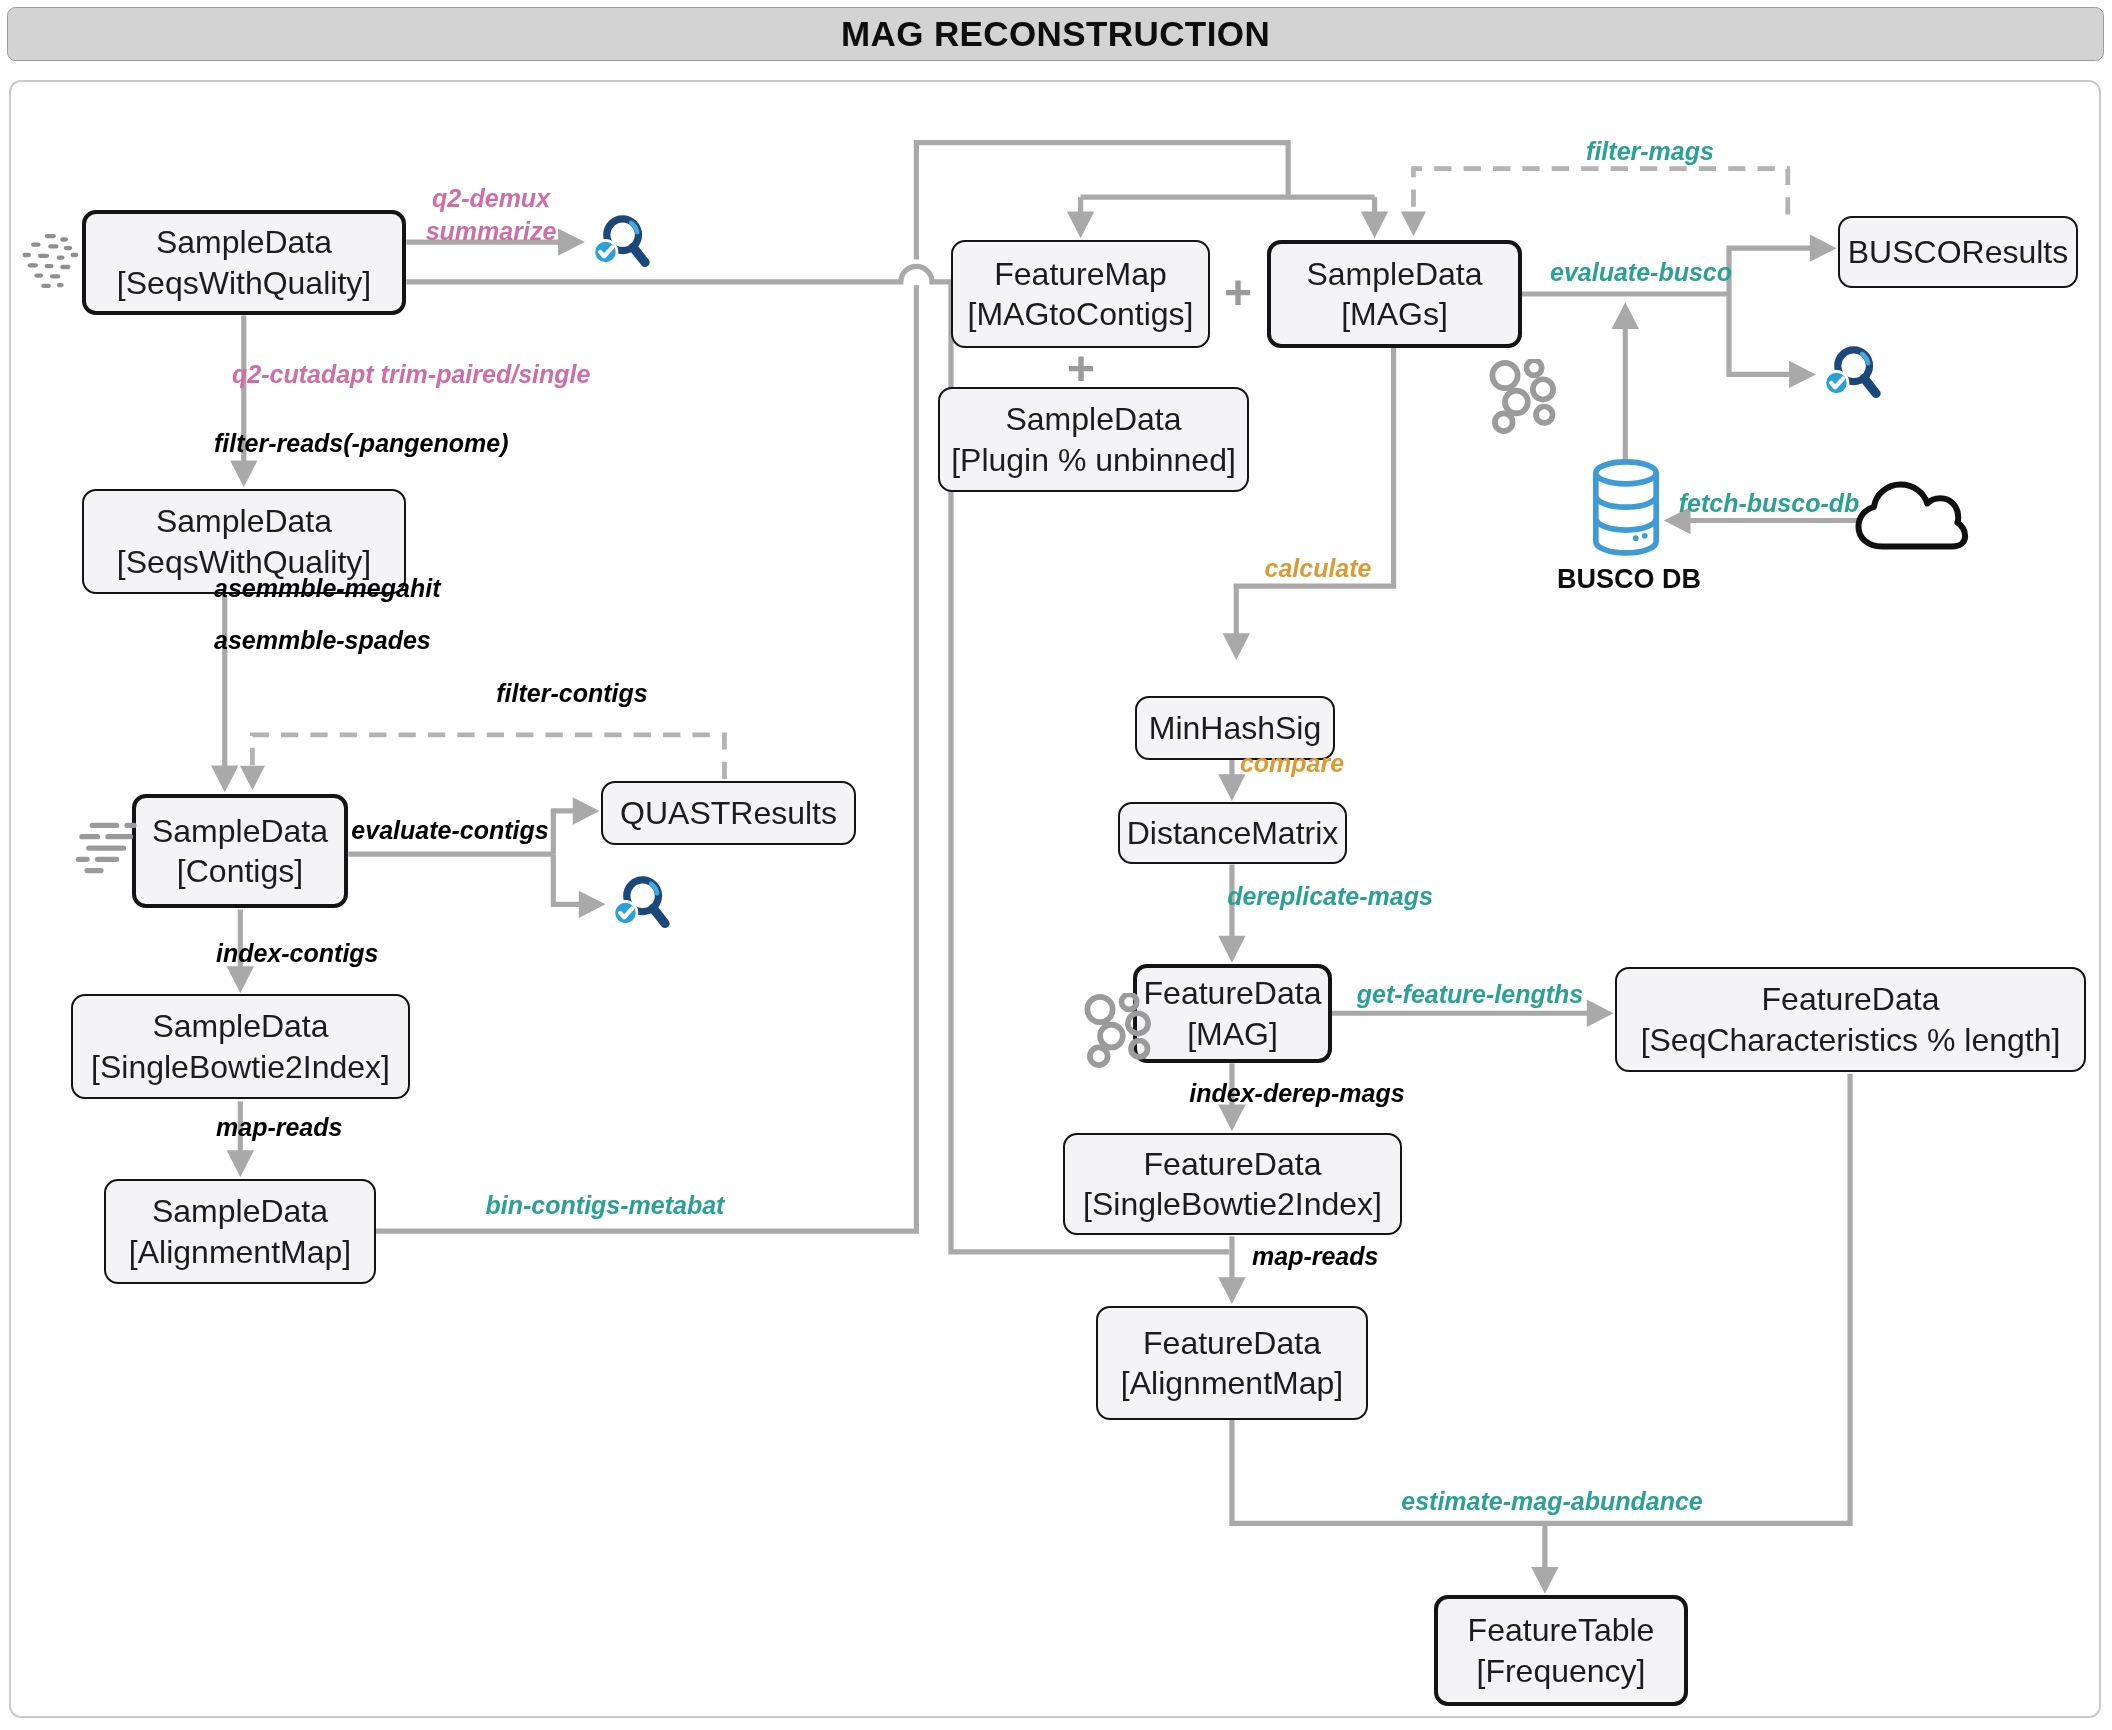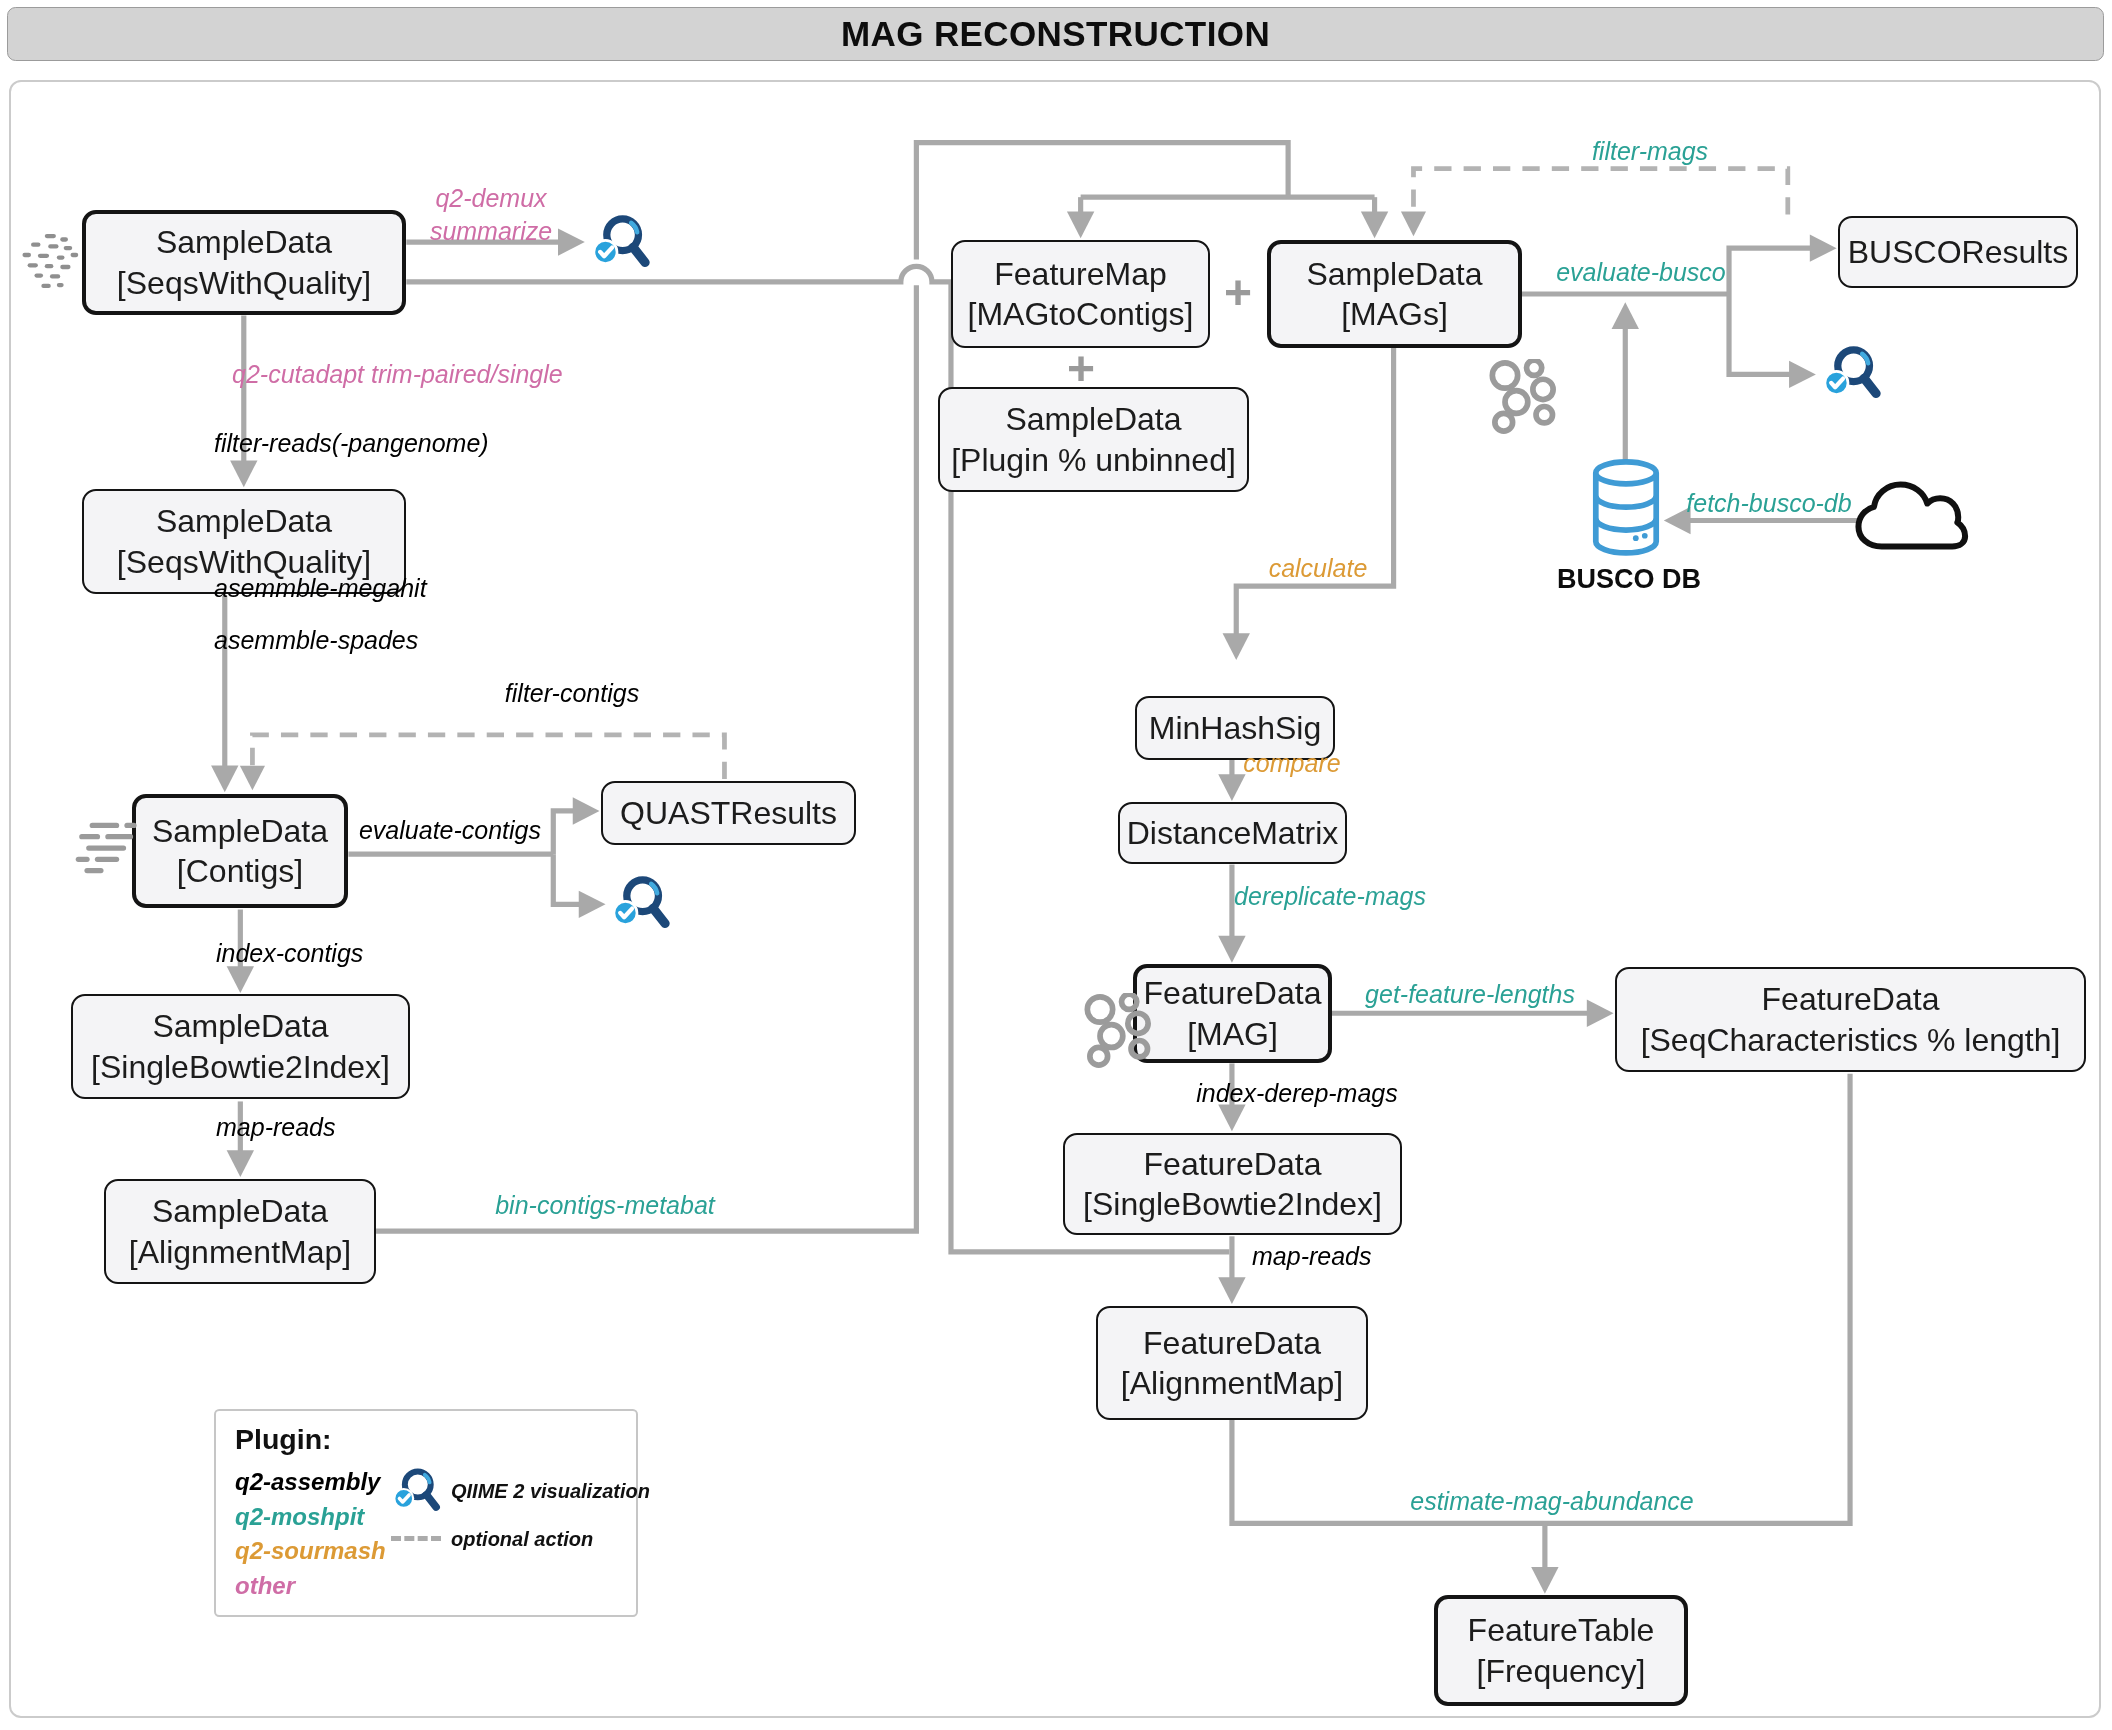--- a/index.html
+++ b/index.html
@@ -4,21 +4,21 @@
 <style>
   html,body{margin:0;padding:0;background:#fff}
   #stage{position:relative;width:2112px;height:1730px;font-family:"Liberation Sans",sans-serif;background:#fff;overflow:hidden}
   .titlebar{position:absolute;left:7px;top:7px;width:2095px;height:52px;background:#d3d3d3;border:1.7px solid #9b9b9b;border-radius:8.6px;display:flex;align-items:center;justify-content:center;font-size:35px;font-weight:bold;color:#0d0d0d;letter-spacing:0.4px}
   .panel{position:absolute;left:8.6px;top:80px;width:2088px;height:1634px;background:#fff;border:2.6px solid #cbcbcb;border-radius:12px}
   .wires{position:absolute;left:0;top:0}
   .wire{fill:none;stroke:#a9a9a9;stroke-width:6}
   .wire.dashed{stroke:#b3b3b3;stroke-width:5.5;stroke-dasharray:20 14}
   .node{position:absolute;box-sizing:border-box;background:#f4f4f6;border:2.6px solid #141414;border-radius:14px;display:flex;flex-direction:column;align-items:center;justify-content:center;color:#1c1c1c;font-size:32px;line-height:1.26;text-align:center;white-space:nowrap}
   .node.bold{border-width:4.3px}
-  .lbl{position:absolute;font-style:italic;font-weight:normal;font-size:25px;white-space:nowrap}
+  .lbl{position:absolute;font-style:italic;font-weight:bold;font-size:25px;white-space:nowrap}
   .lbl.c{transform:translate(-50%,-50%);text-align:center}
   .lbl.l{transform:translate(0,-50%)}
   .pink{color:#cf6da6}.purple{color:#000000}.teal{color:#2aa195}.orange{color:#dc9a35}
   .plus{position:absolute;transform:translate(-50%,-50%);color:#9a9a9a;font-size:48px;font-weight:bold}
   .icon{position:absolute}
   .dblabel{position:absolute;transform:translate(-50%,-50%);font-weight:bold;font-size:27px;color:#0d0d0d;white-space:nowrap}
   .legend{position:absolute;left:214px;top:1409px;width:424px;height:208px;box-sizing:border-box;background:#fff;border:2.6px solid #c6c6c6;border-radius:5.2px}
   .legend-title{position:absolute;left:19px;top:12px;font-size:28.5px;font-weight:bold;color:#111}
   .litem{position:absolute;left:19px;font-size:24px;font-weight:bold;font-style:italic;white-space:nowrap}
   .legend-note{position:absolute;left:235px;transform:translateY(-50%);font-size:20px;font-weight:bold;font-style:italic;color:#111;white-space:nowrap}
@@ -245,28 +245,15 @@
       <use href="#bins"></use>
     </svg>
   <svg class="icon" style="left:1589px;top:457px" width="74" height="102" viewBox="0 0 85 118">
       <use href="#dbcyl"></use>
     </svg>
   <div class="dblabel" style="left:1629px;top:579px">BUSCO DB</div>
   <svg class="icon" style="left:1852px;top:476px" width="117" height="86" viewBox="0 0 135 100">
     <path d="M34,82 C18,82 7,72 7,59 C7,48 14,39 25,36 C27,21 40,10 56,10 C71,10 83,19 87,32 C91,28 96,26 102,26 C114,26 123,35 123,48 C123,50 123,52 122,54 C128,58 131,64 131,70 C131,78 124,82 116,82 Z" fill="#fff" stroke="#101010" stroke-width="7" stroke-linejoin="round"></path>
   </svg>
 
-  <div class="legend">
-    <div class="legend-title">Plugin:</div>
-    <div class="litem purple" style="top:57px">q2-assembly</div>
-    <div class="litem teal" style="top:92px">q2-moshpit</div>
-    <div class="litem orange" style="top:126px">q2-sourmash</div>
-    <div class="litem pink" style="top:161px">other</div>
-    <svg class="icon" style="left:171px;top:54px" width="54" height="54" viewBox="0 0 62 62">
-        <use href="#viz"></use>
-      </svg>
-    <div class="legend-note" style="top:80px">QIIME 2 visualization</div>
-    <div class="legend-dash"></div>
-    <div class="legend-note" style="top:128px">optional action</div>
-  </div>
 
 </div>
 
 
 </body></html>

